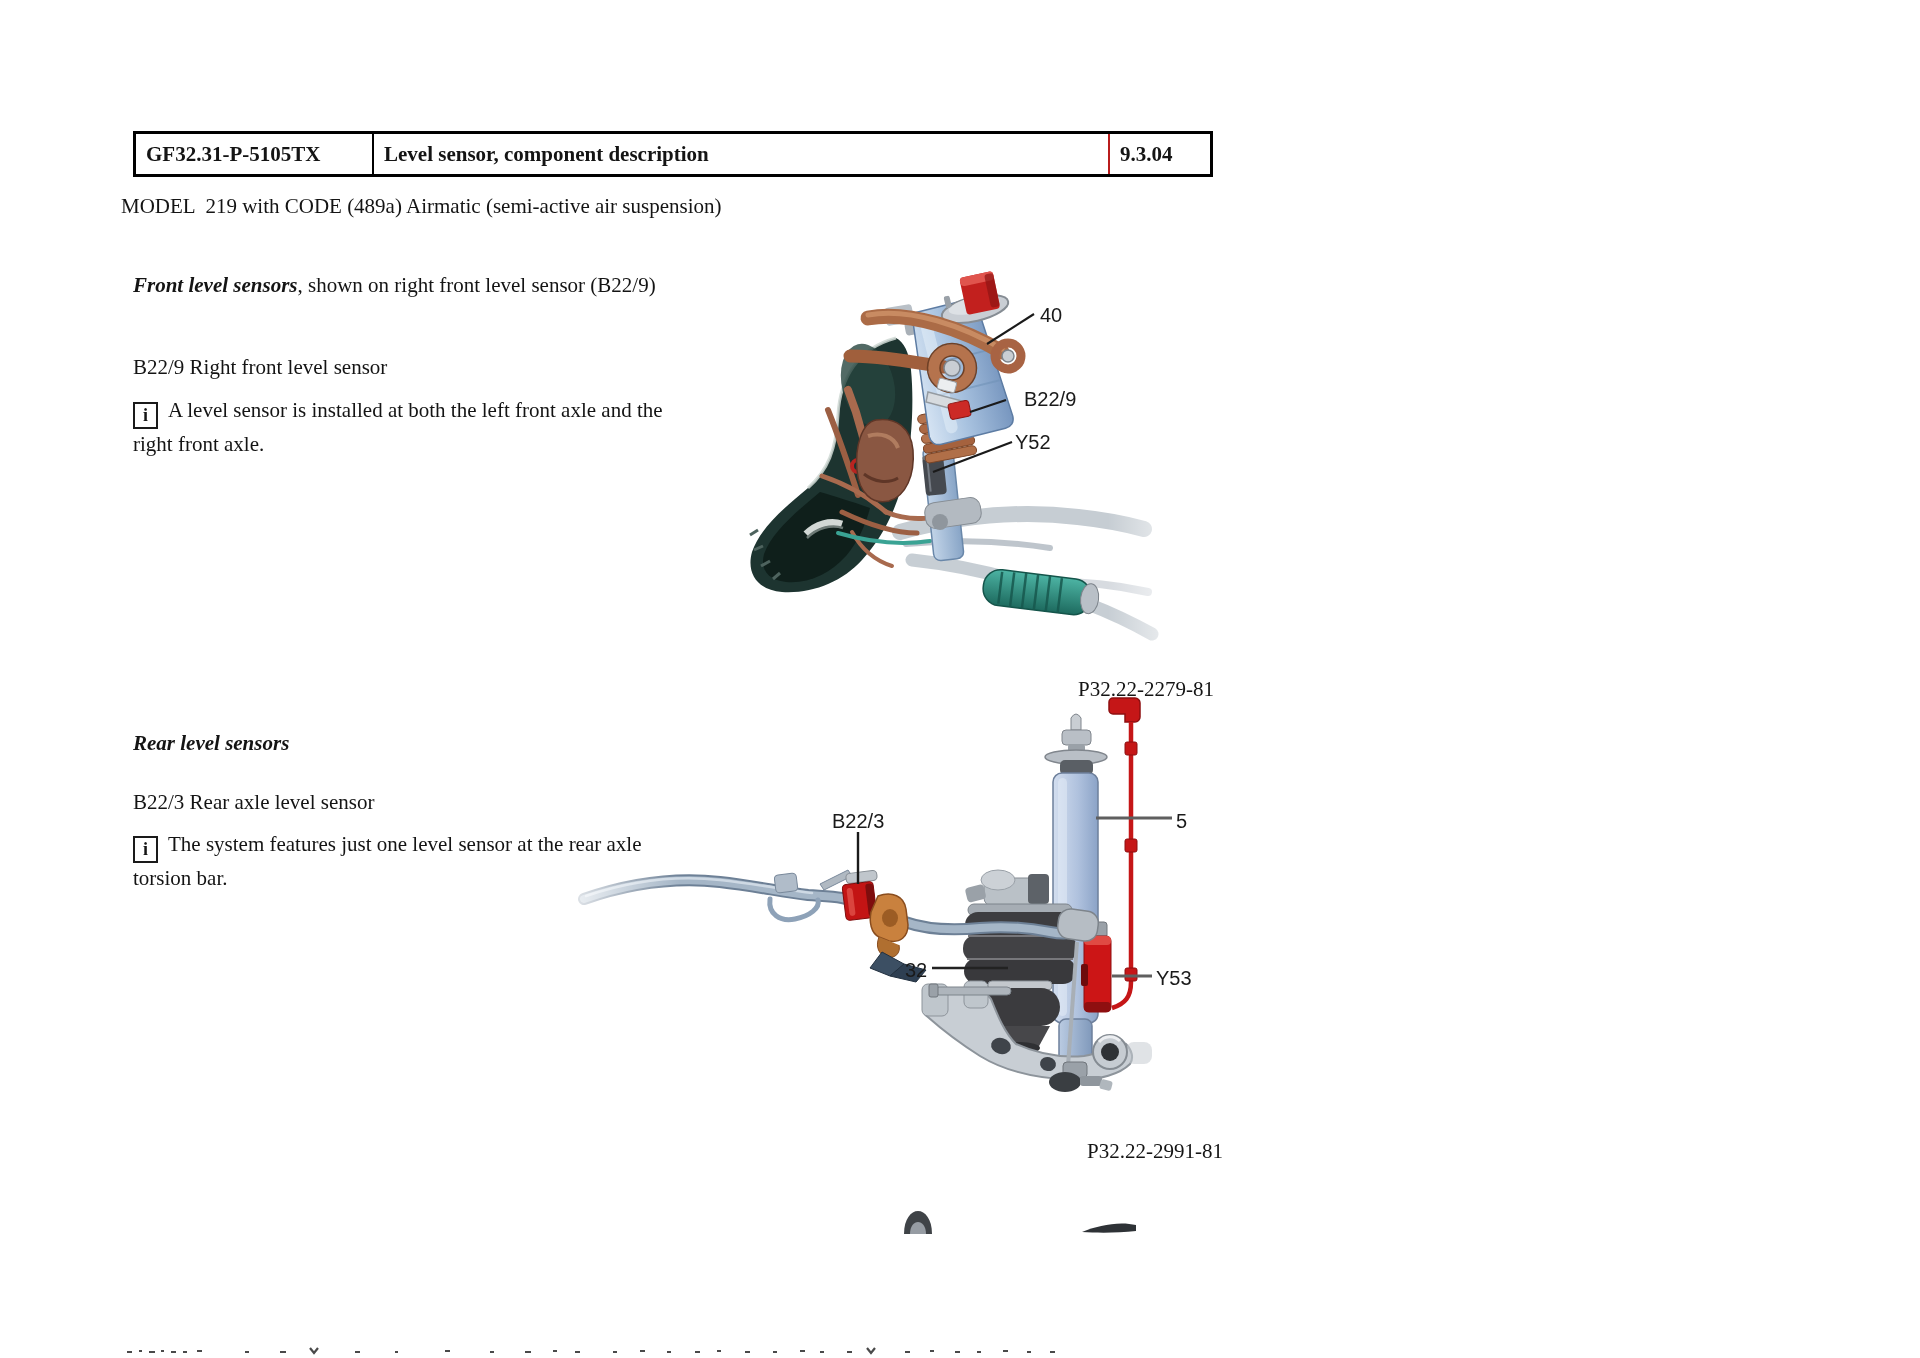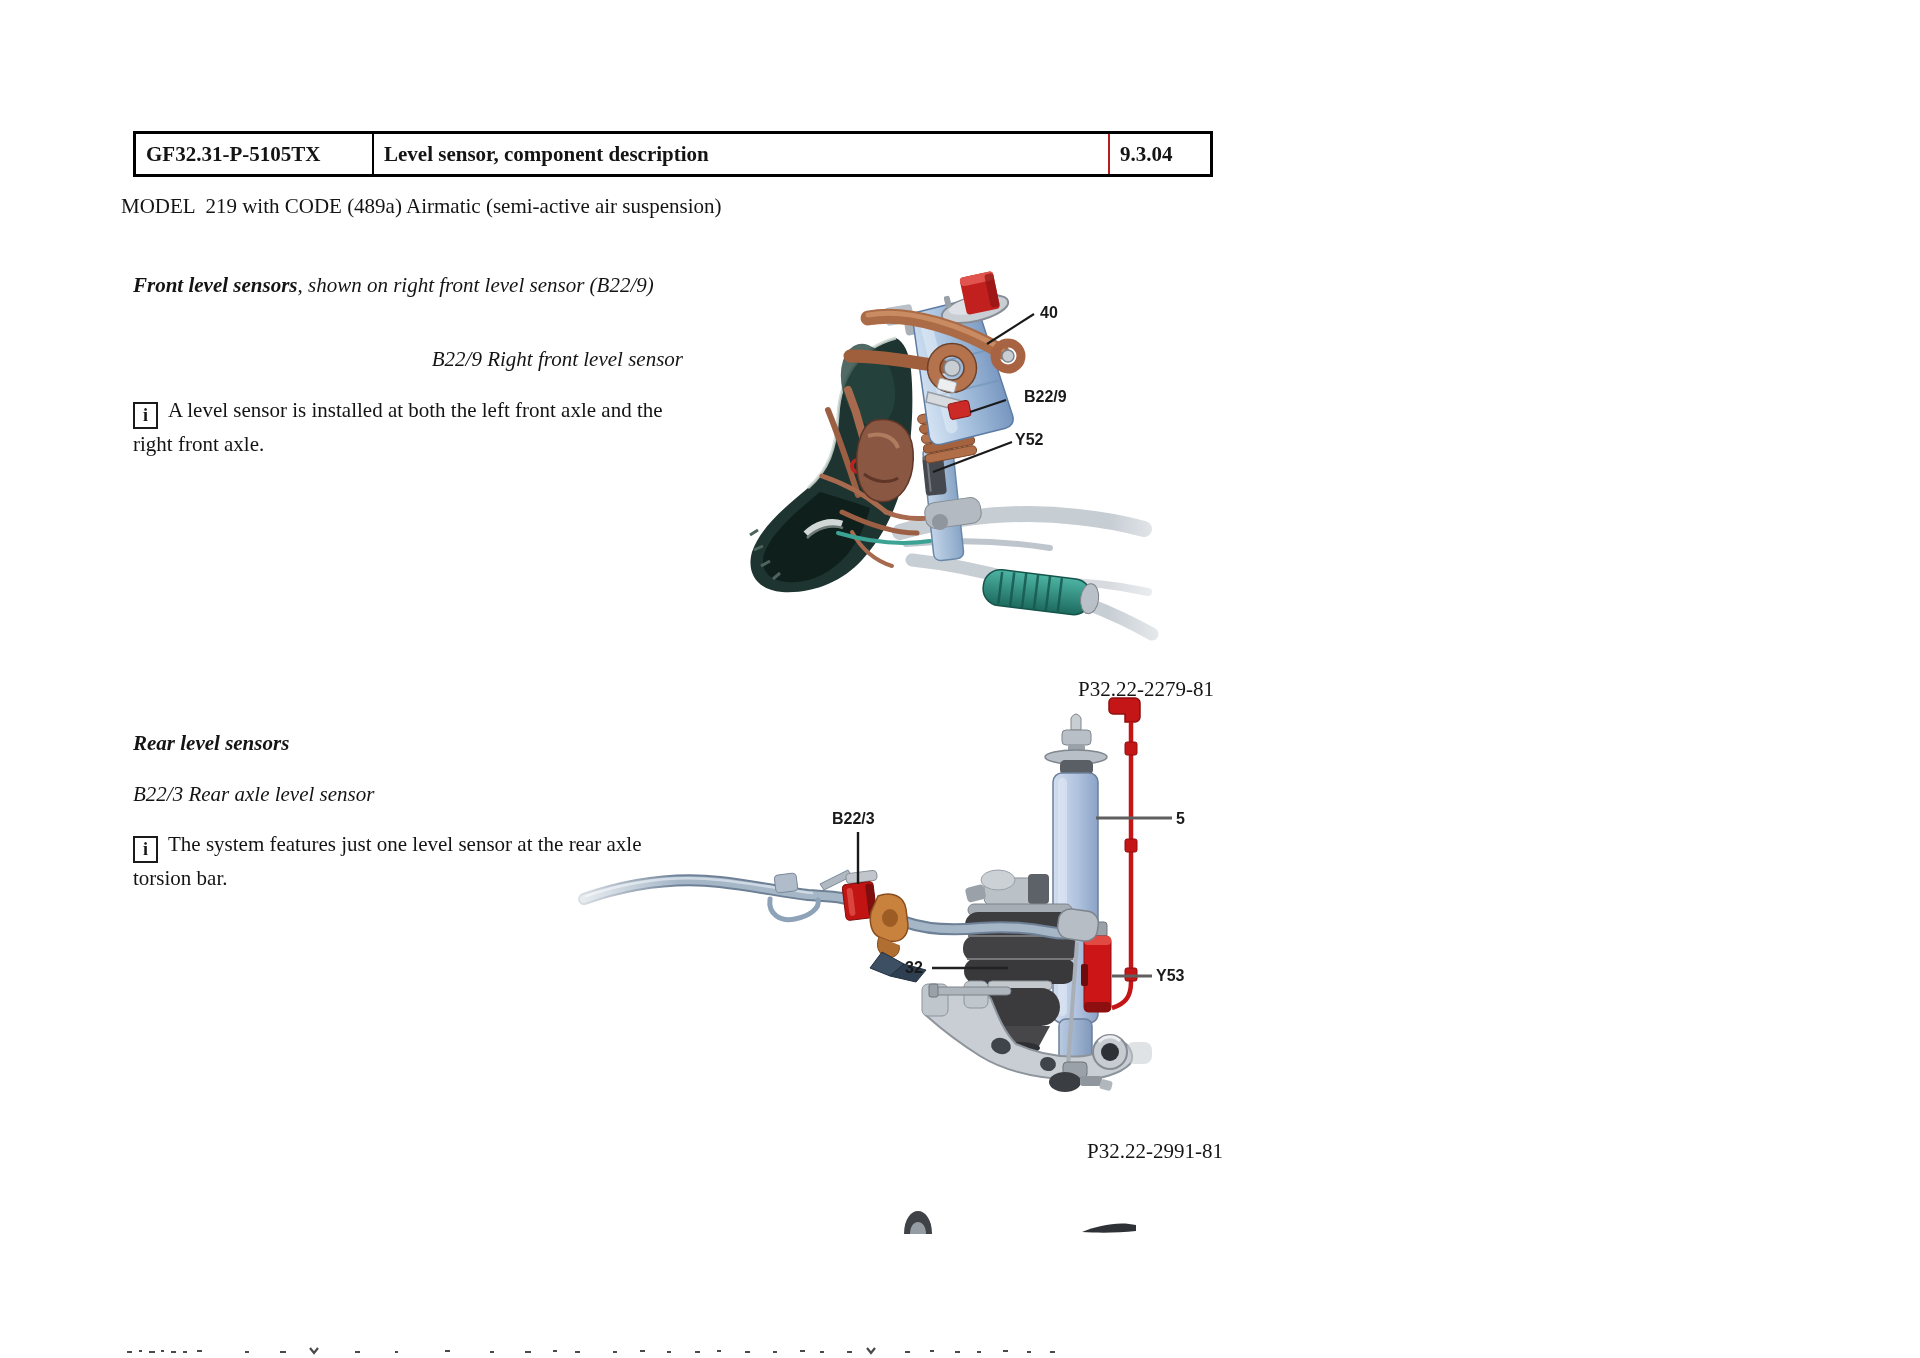--- a/index.html
+++ b/index.html
@@ -14,42 +14,42 @@
     border:3px solid #000;box-sizing:border-box;display:flex;
     font-weight:bold;font-size:21px;background:#fff;
   }
   .doc-header .cell{display:flex;align-items:center;padding:0 10px;box-sizing:border-box;white-space:nowrap;}
   .doc-header .code{width:238px;border-right:2px solid #000;}
   .doc-header .title{flex:1;border-right:2px solid #b91c1c;}
   .doc-header .date{width:100px;}
   .model-line{position:absolute;left:121px;top:194px;font-size:21px;white-space:pre-wrap;}
   .para{position:absolute;font-size:21px;line-height:30px;width:550px;}
   .bi{font-weight:bold;font-style:italic;}
-  .it{font-style:italic;}
+  .it{margin-top:8px;}
   .front-heading{left:133px;top:270px;}
-  .front-designation{left:133px;top:344px;text-align:right;}
+  .front-designation{left:133px;top:344px;}
   .front-info{left:133px;top:395px;}
   .rear-heading{left:133px;top:728px;}
   .rear-designation{left:133px;top:779px;}
   .rear-info{left:133px;top:829px;}
   .info-box{
     display:inline-flex;align-items:center;justify-content:center;
     width:21px;height:23px;border:2px solid #1a1a1a;margin-right:10px;
     font-weight:bold;font-size:18px;line-height:1;vertical-align:-4px;
   }
   .caption{position:absolute;font-size:21px;white-space:nowrap;text-align:right;}
   .cap1{left:1078px;top:677px;}
   .cap2{left:1087px;top:1139px;}
   .figure{position:absolute;}
   .fig1{left:700px;top:260px;width:500px;height:450px;}
   .fig2{left:560px;top:684px;width:720px;height:430px;}
   .figure svg{position:absolute;left:0;top:0;}
   .fig-label{
     position:absolute;font-family:"Liberation Sans","DejaVu Sans",sans-serif;
-    font-weight:bold;font-size:16px;color:#1a1a1a;white-space:nowrap;
+    font-weight:normal;font-size:20px;color:#1a1a1a;white-space:nowrap;
   }
   .fragments{position:absolute;left:880px;top:1200px;width:280px;height:40px;}
   .clipped-text{position:absolute;left:105px;top:1342px;width:965px;height:12px;}
 </style>
 </head>
 <body>
 
 <div class="page">
 
   <div class="doc-header">

